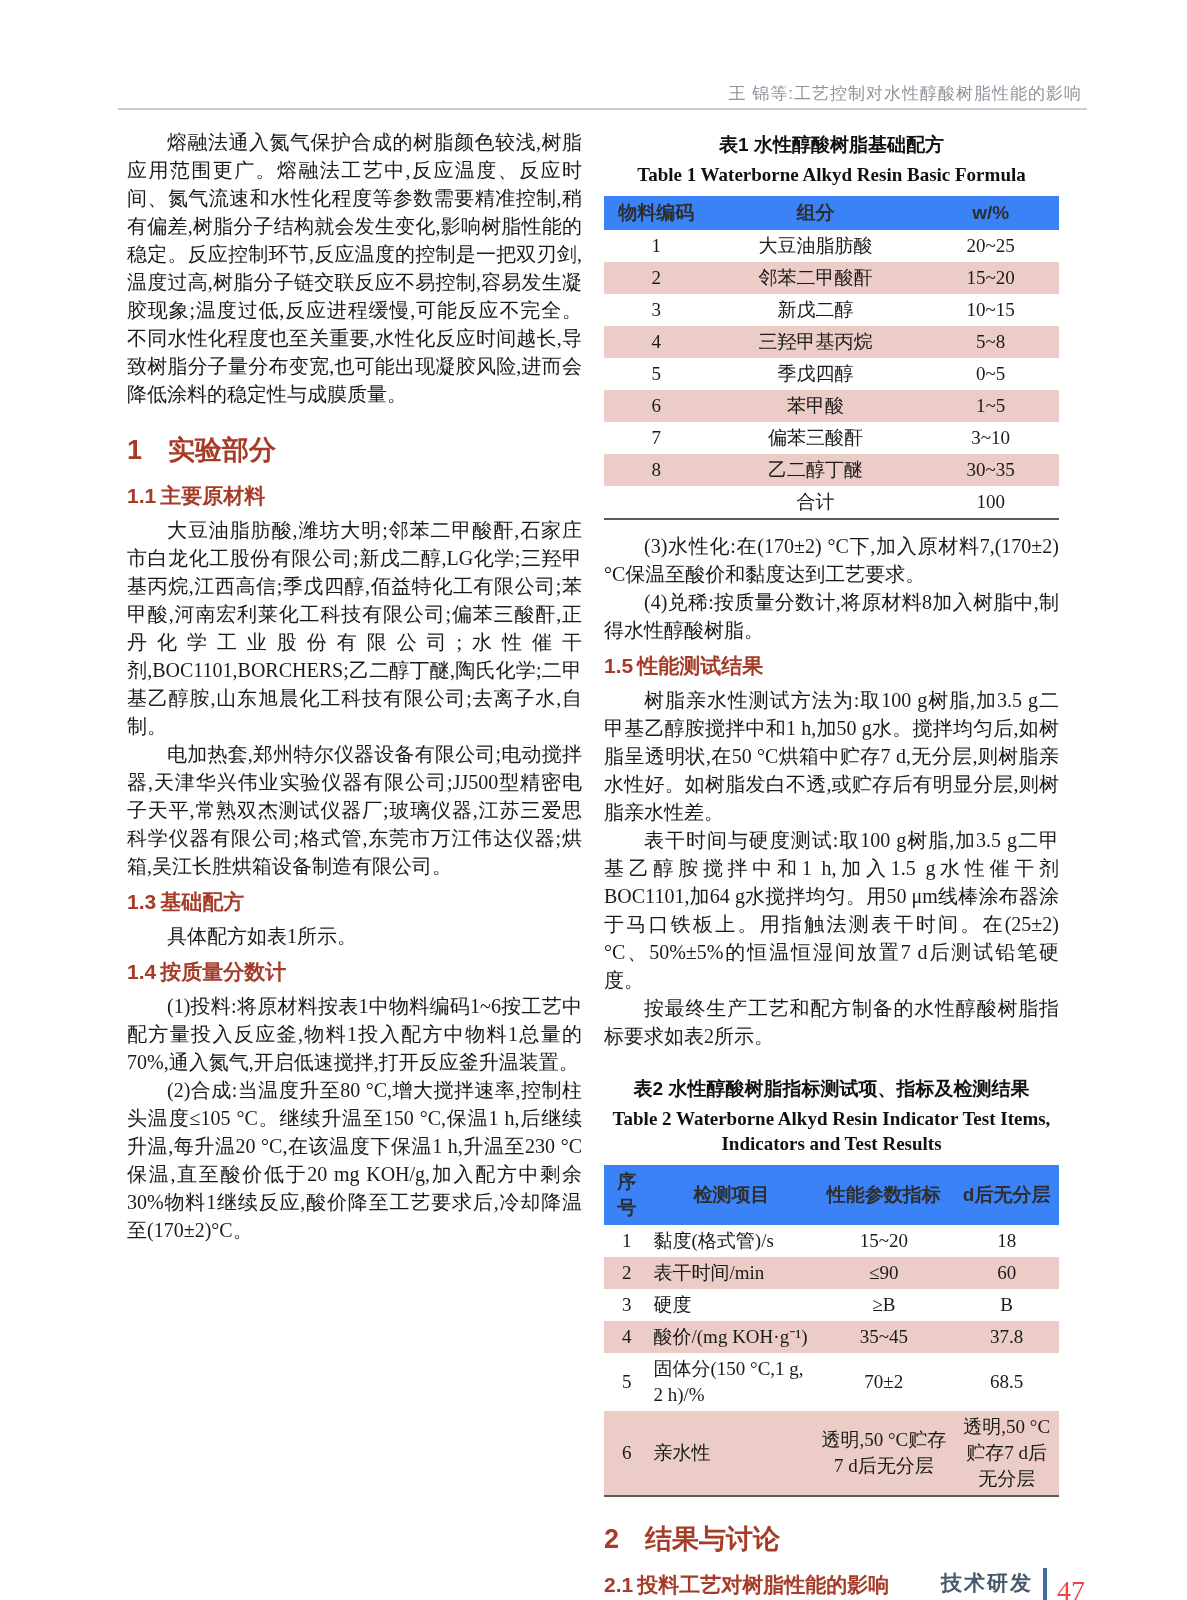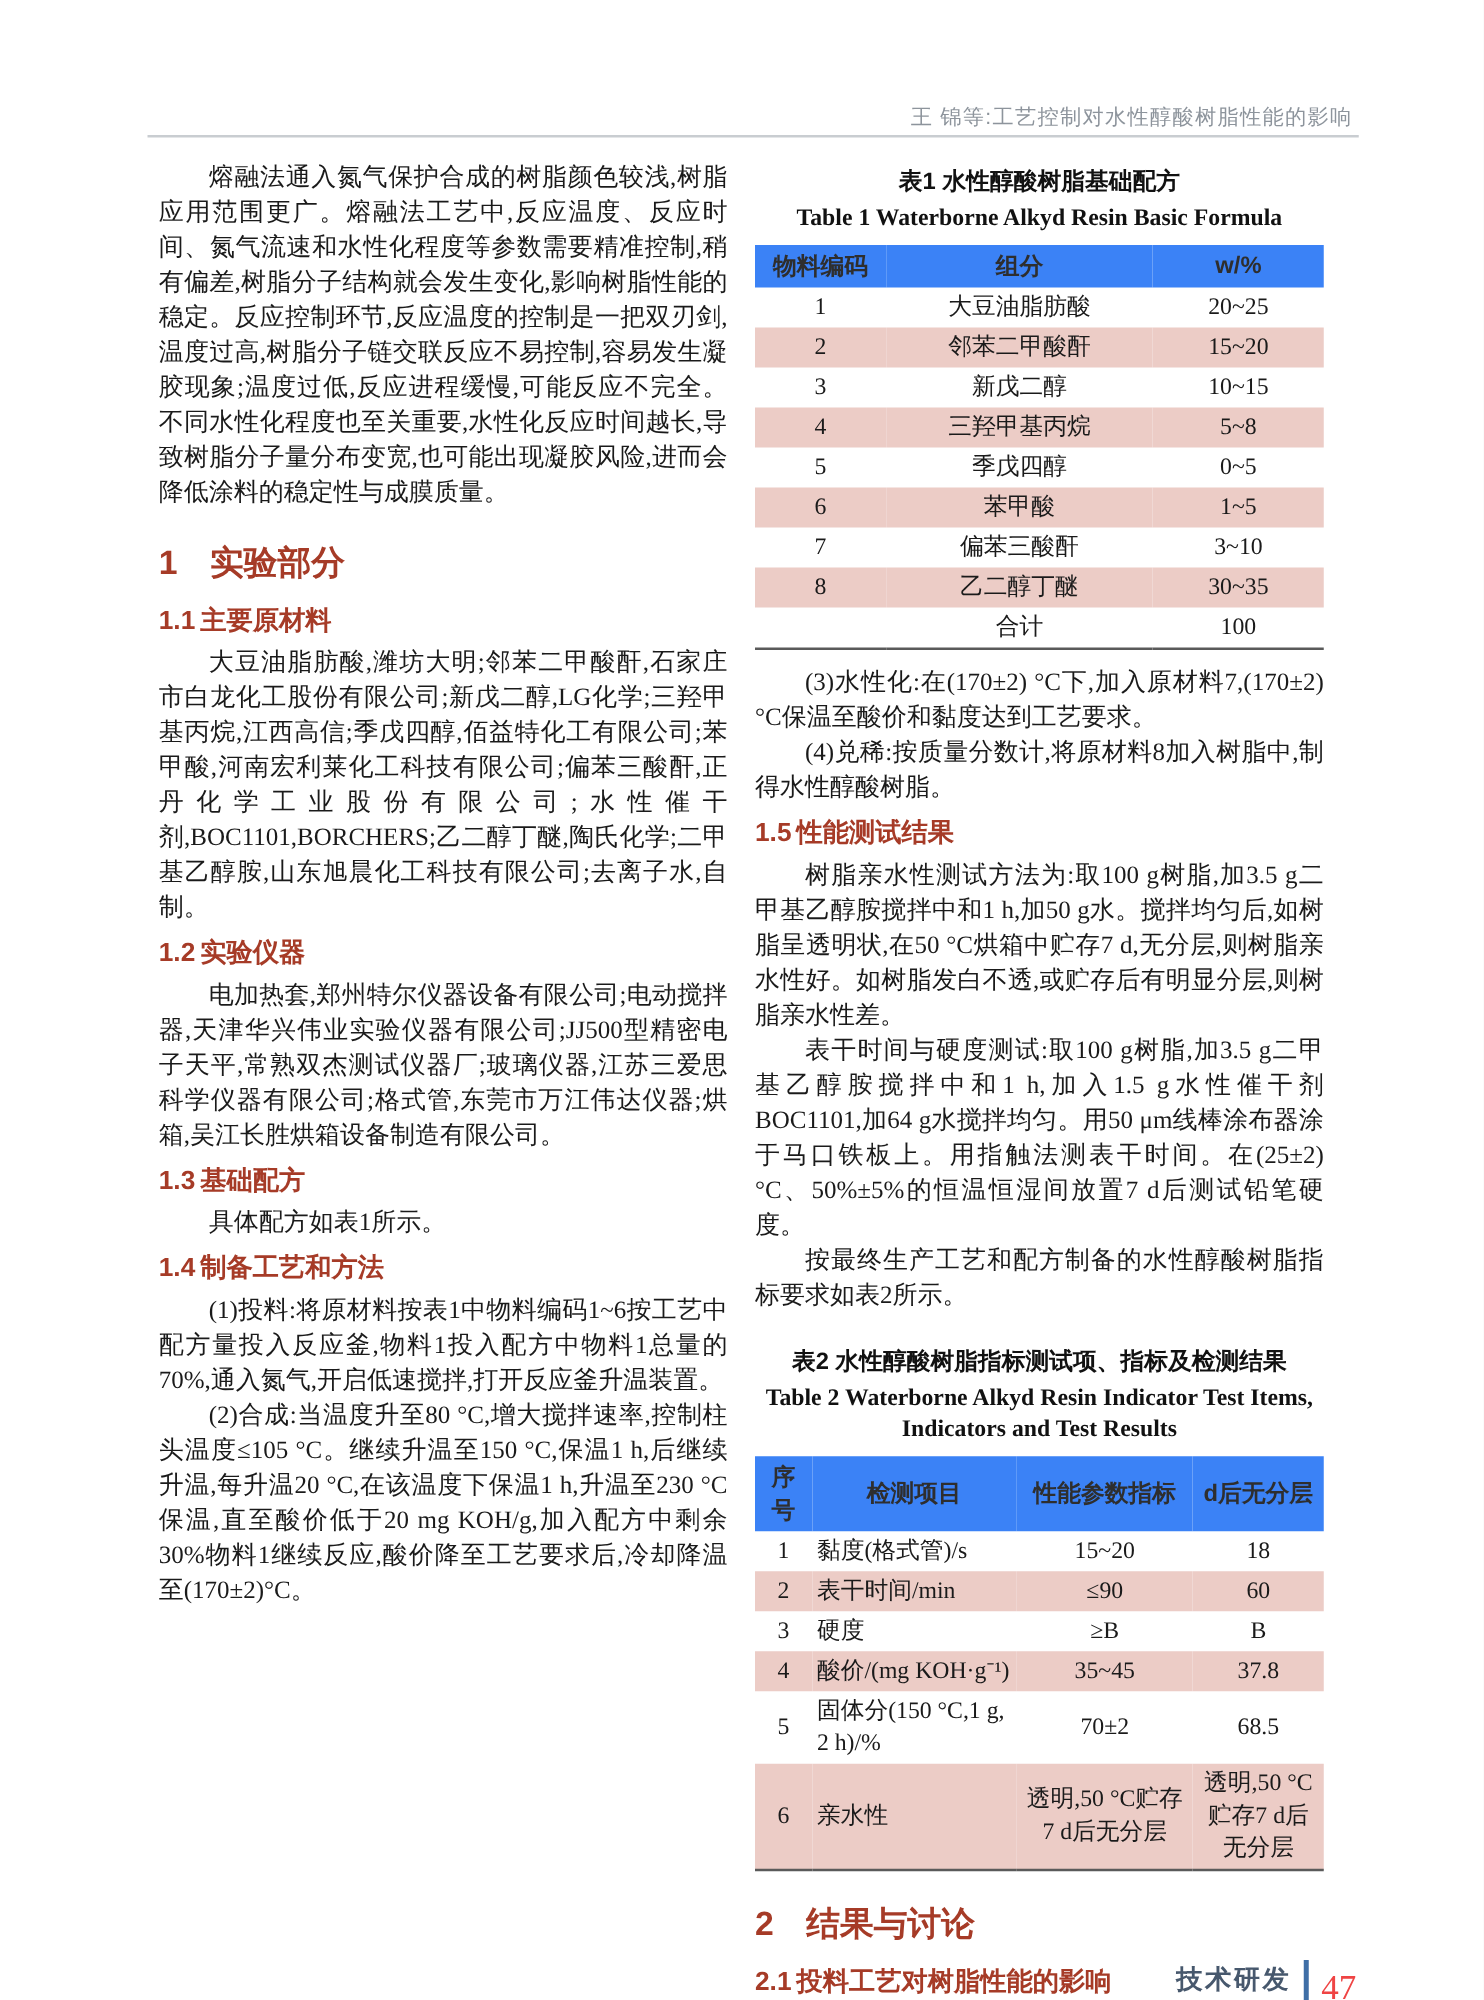--- a/index.html
+++ b/index.html
@@ -117,27 +117,26 @@
   <div class="content">
 
     <div class="col">
       <p class="body indent">熔融法通入氮气保护合成的树脂颜色较浅,树脂应用范围更广。熔融法工艺中,反应温度、反应时间、氮气流速和水性化程度等参数需要精准控制,稍有偏差,树脂分子结构就会发生变化,影响树脂性能的稳定。反应控制环节,反应温度的控制是一把双刃剑,温度过高,树脂分子链交联反应不易控制,容易发生凝胶现象;温度过低,反应进程缓慢,可能反应不完全。不同水性化程度也至关重要,水性化反应时间越长,导致树脂分子量分布变宽,也可能出现凝胶风险,进而会降低涂料的稳定性与成膜质量。</p>
 
       <h1 class="sec"><span class="num">1</span><span>实验部分</span></h1>
 
       <h2 class="sub"><span class="num">1.1</span><span>主要原材料</span></h2>
       <p class="body indent">大豆油脂肪酸,潍坊大明;邻苯二甲酸酐,石家庄市白龙化工股份有限公司;新戊二醇,LG化学;三羟甲基丙烷,江西高信;季戊四醇,佰益特化工有限公司;苯甲酸,河南宏利莱化工科技有限公司;偏苯三酸酐,正丹化学工业股份有限公司;水性催干剂,BOC1101,BORCHERS;乙二醇丁醚,陶氏化学;二甲基乙醇胺,山东旭晨化工科技有限公司;去离子水,自制。</p>
 
-      <h2 class="sub"><span class="num">1.2</span><span>实验仪器</span></h2>
       <p class="body indent">电加热套,郑州特尔仪器设备有限公司;电动搅拌器,天津华兴伟业实验仪器有限公司;JJ500型精密电子天平,常熟双杰测试仪器厂;玻璃仪器,江苏三爱思科学仪器有限公司;格式管,东莞市万江伟达仪器;烘箱,吴江长胜烘箱设备制造有限公司。</p>
 
       <h2 class="sub"><span class="num">1.3</span><span>基础配方</span></h2>
       <p class="body indent">具体配方如表1所示。</p>
 
-      <h2 class="sub"><span class="num">1.4</span><span>制备工艺和方法</span></h2>
+      <h2 class="sub"><span class="num">1.4</span><span>按质量分数计</span></h2>
       <p class="body indent">(1)投料:将原材料按表1中物料编码1~6按工艺中配方量投入反应釜,物料1投入配方中物料1总量的70%,通入氮气,开启低速搅拌,打开反应釜升温装置。</p>
       <p class="body indent">(2)合成:当温度升至80 °C,增大搅拌速率,控制柱头温度≤105 °C。继续升温至150 °C,保温1 h,后继续升温,每升温20 °C,在该温度下保温1 h,升温至230 °C保温,直至酸价低于20 mg KOH/g,加入配方中剩余30%物料1继续反应,酸价降至工艺要求后,冷却降温至(170±2)°C。</p>
     </div>
 
     <div class="col">
 
       <div>
         <div class="tbl-title-cn">表1   水性醇酸树脂基础配方</div>
         <div class="tbl-title-en">Table 1   Waterborne Alkyd Resin Basic Formula</div>
         <table class="datatable t1">

